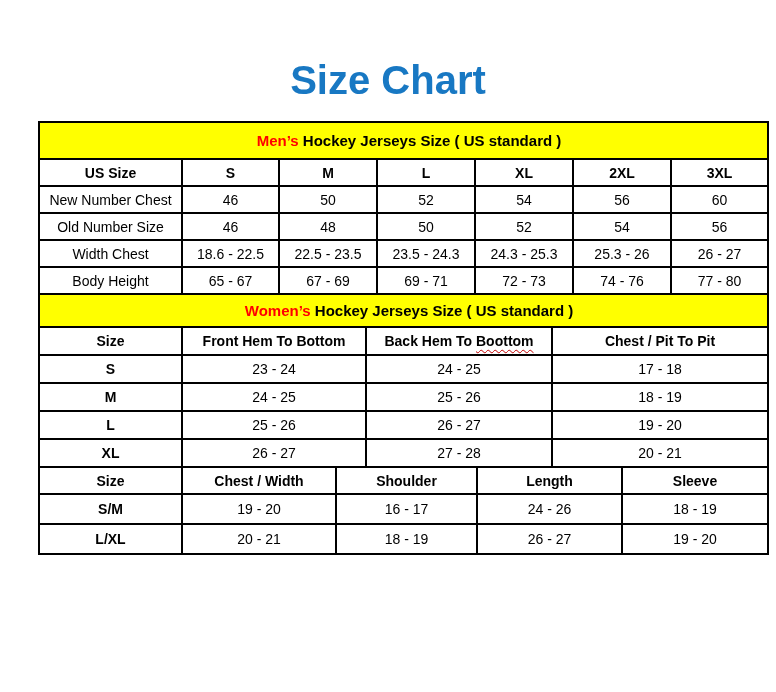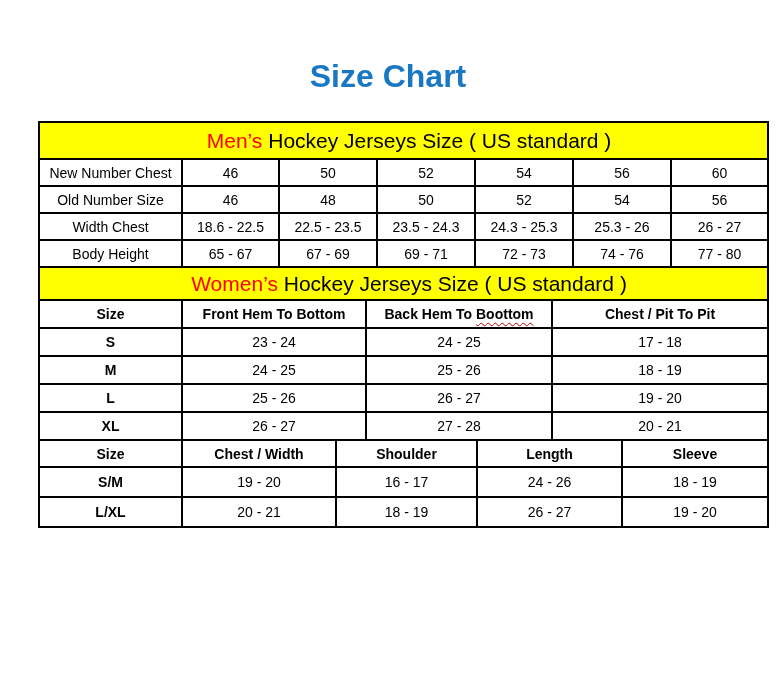--- a/index.html
+++ b/index.html
@@ -13,21 +13,21 @@
     position: relative;
     width: 776px;
     height: 692px;
     background: #ffffff;
     overflow: hidden;
   }
   .title {
     margin: 0;
     padding-top: 58px;
     text-align: center;
-    font-size: 32px;
+    font-size: 40px;
     font-weight: bold;
     letter-spacing: 0px;
     color: var(--title_blue, #1878c3);
   }
   .chart {
     position: absolute;
     left: 38px;
     top: 121px;
     width: 729px;
   }
@@ -40,22 +40,22 @@
   .tbl th, .tbl td {
     border: 2px solid var(--border_black, #000000);
     text-align: center;
     vertical-align: middle;
     padding: 0 2px;
     overflow: hidden;
     white-space: nowrap;
   }
   .band-row th {
     background: var(--band_yellow, #ffff00);
-    font-size: 21px;
-    font-weight: normal;
+    font-size: 15px;
+    font-weight: bold;
     padding-left: 13px;
   }
   .band-accent { color: var(--accent_red, #ff0000); }
   .head-row th { font-size: 14px; font-weight: bold; background: #ffffff; }
   .data-row td { font-size: 14px; font-weight: normal; background: #ffffff; }
   .data-row td.row-label-bold { font-weight: bold; }
   .misspelled {
     text-decoration-line: underline;
     text-decoration-style: wavy;
     text-decoration-color: #c00000;
@@ -88,20 +88,29 @@
           <col style="width:97px">
           <col style="width:98px">
           <col style="width:98px">
           <col style="width:98px">
           <col style="width:98px">
           <col style="width:97px">
       </colgroup>
       <tbody>
           <tr class="band-row">
         <th colspan="7"><span class="band-accent">Men’s</span><span> Hockey Jerseys Size ( US standard )</span></th>
+      </tr>
+      <tr class="head-row">
+        <th>US Size</th>
+        <th>S</th>
+        <th>M</th>
+        <th>L</th>
+        <th>XL</th>
+        <th>2XL</th>
+        <th>3XL</th>
       </tr>
       <tr class="data-row">
         <td>New Number Chest</td>
         <td>46</td>
         <td>50</td>
         <td>52</td>
         <td>54</td>
         <td>56</td>
         <td>60</td>
       </tr>

